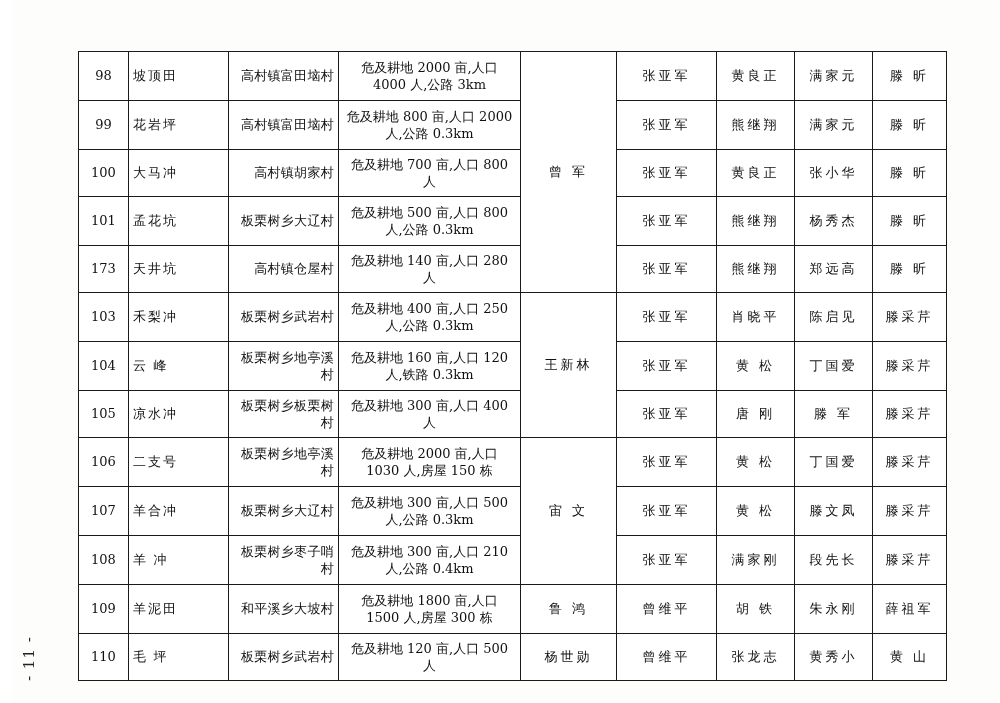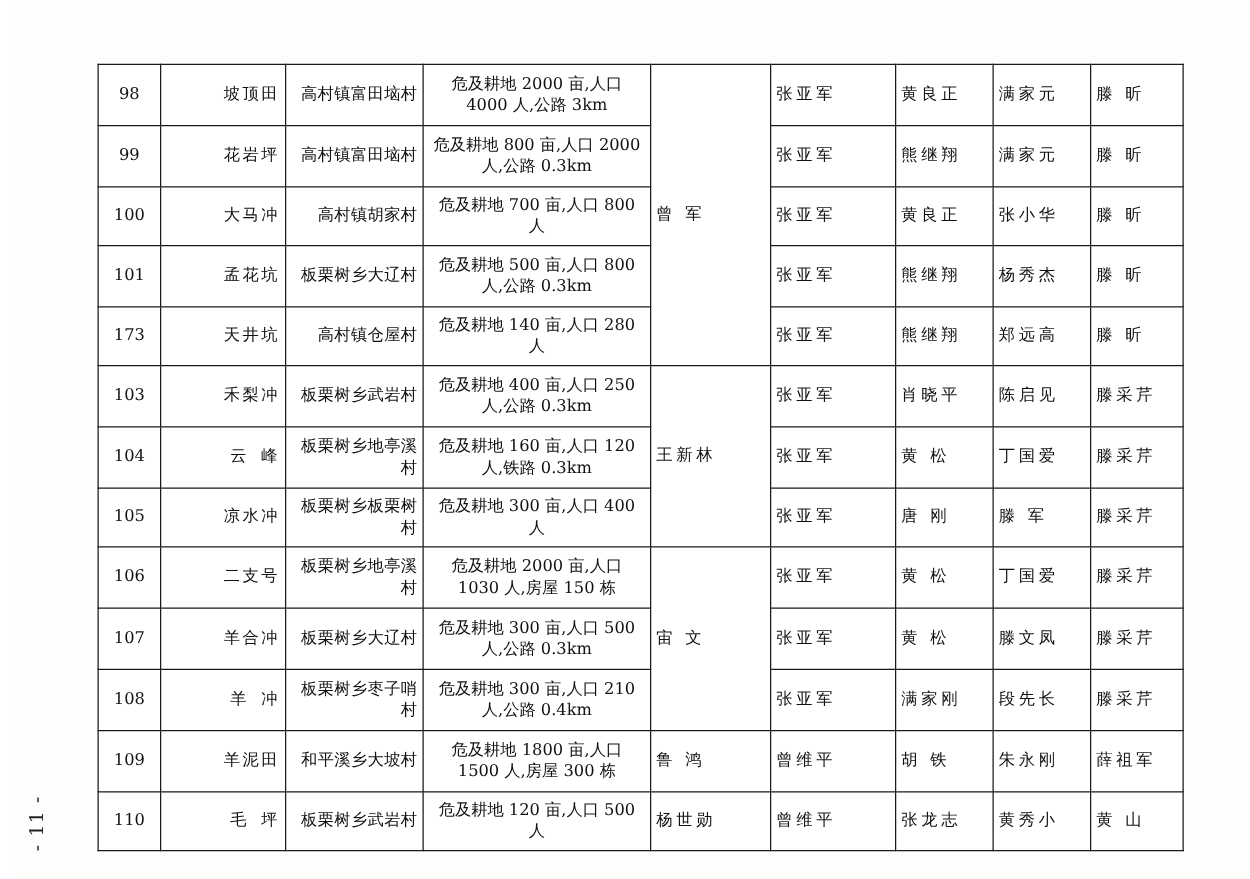--- a/index.html
+++ b/index.html
@@ -50,39 +50,40 @@
   col.c-p2    { width: 100px; }
   col.c-p3    { width: 78px; }
   col.c-p4    { width: 78px; }
   col.c-p5    { width: 74px; }
   .cell-idx {
     text-align: center;
     font-family: "DejaVu Serif", "Liberation Serif", serif;
     font-size: 13.5px;
   }
   .cell-name {
-    text-align: right;
-    font-family: Liberation Mono, monospace;
+    text-align: left;
+    font-family: Liberation Sans, sans-serif;
     font-size: 14px;
     letter-spacing: 2px;
   }
   .cell-vill {
     text-align: right;
     font-family: "DejaVu Serif", "Liberation Serif", serif;
     font-size: 12.5px;
     letter-spacing: 0.3px;
   }
   .cell-desc {
     text-align: center;
     font-family: "DejaVu Serif", "Liberation Serif", serif;
     font-size: 12.5px;
     line-height: 1.45;
     padding-left: 6px;
   }
   .cell-person {
+    text-align: center;
     font-family: "DejaVu Serif", "Liberation Serif", serif;
     font-size: 14px;
     letter-spacing: 3px;
   }
   .row-h-tall td { height: 44px; }
   .row-h td { height: 42px; }
 
   .page-number {
     position: absolute;
     left: 26px;

